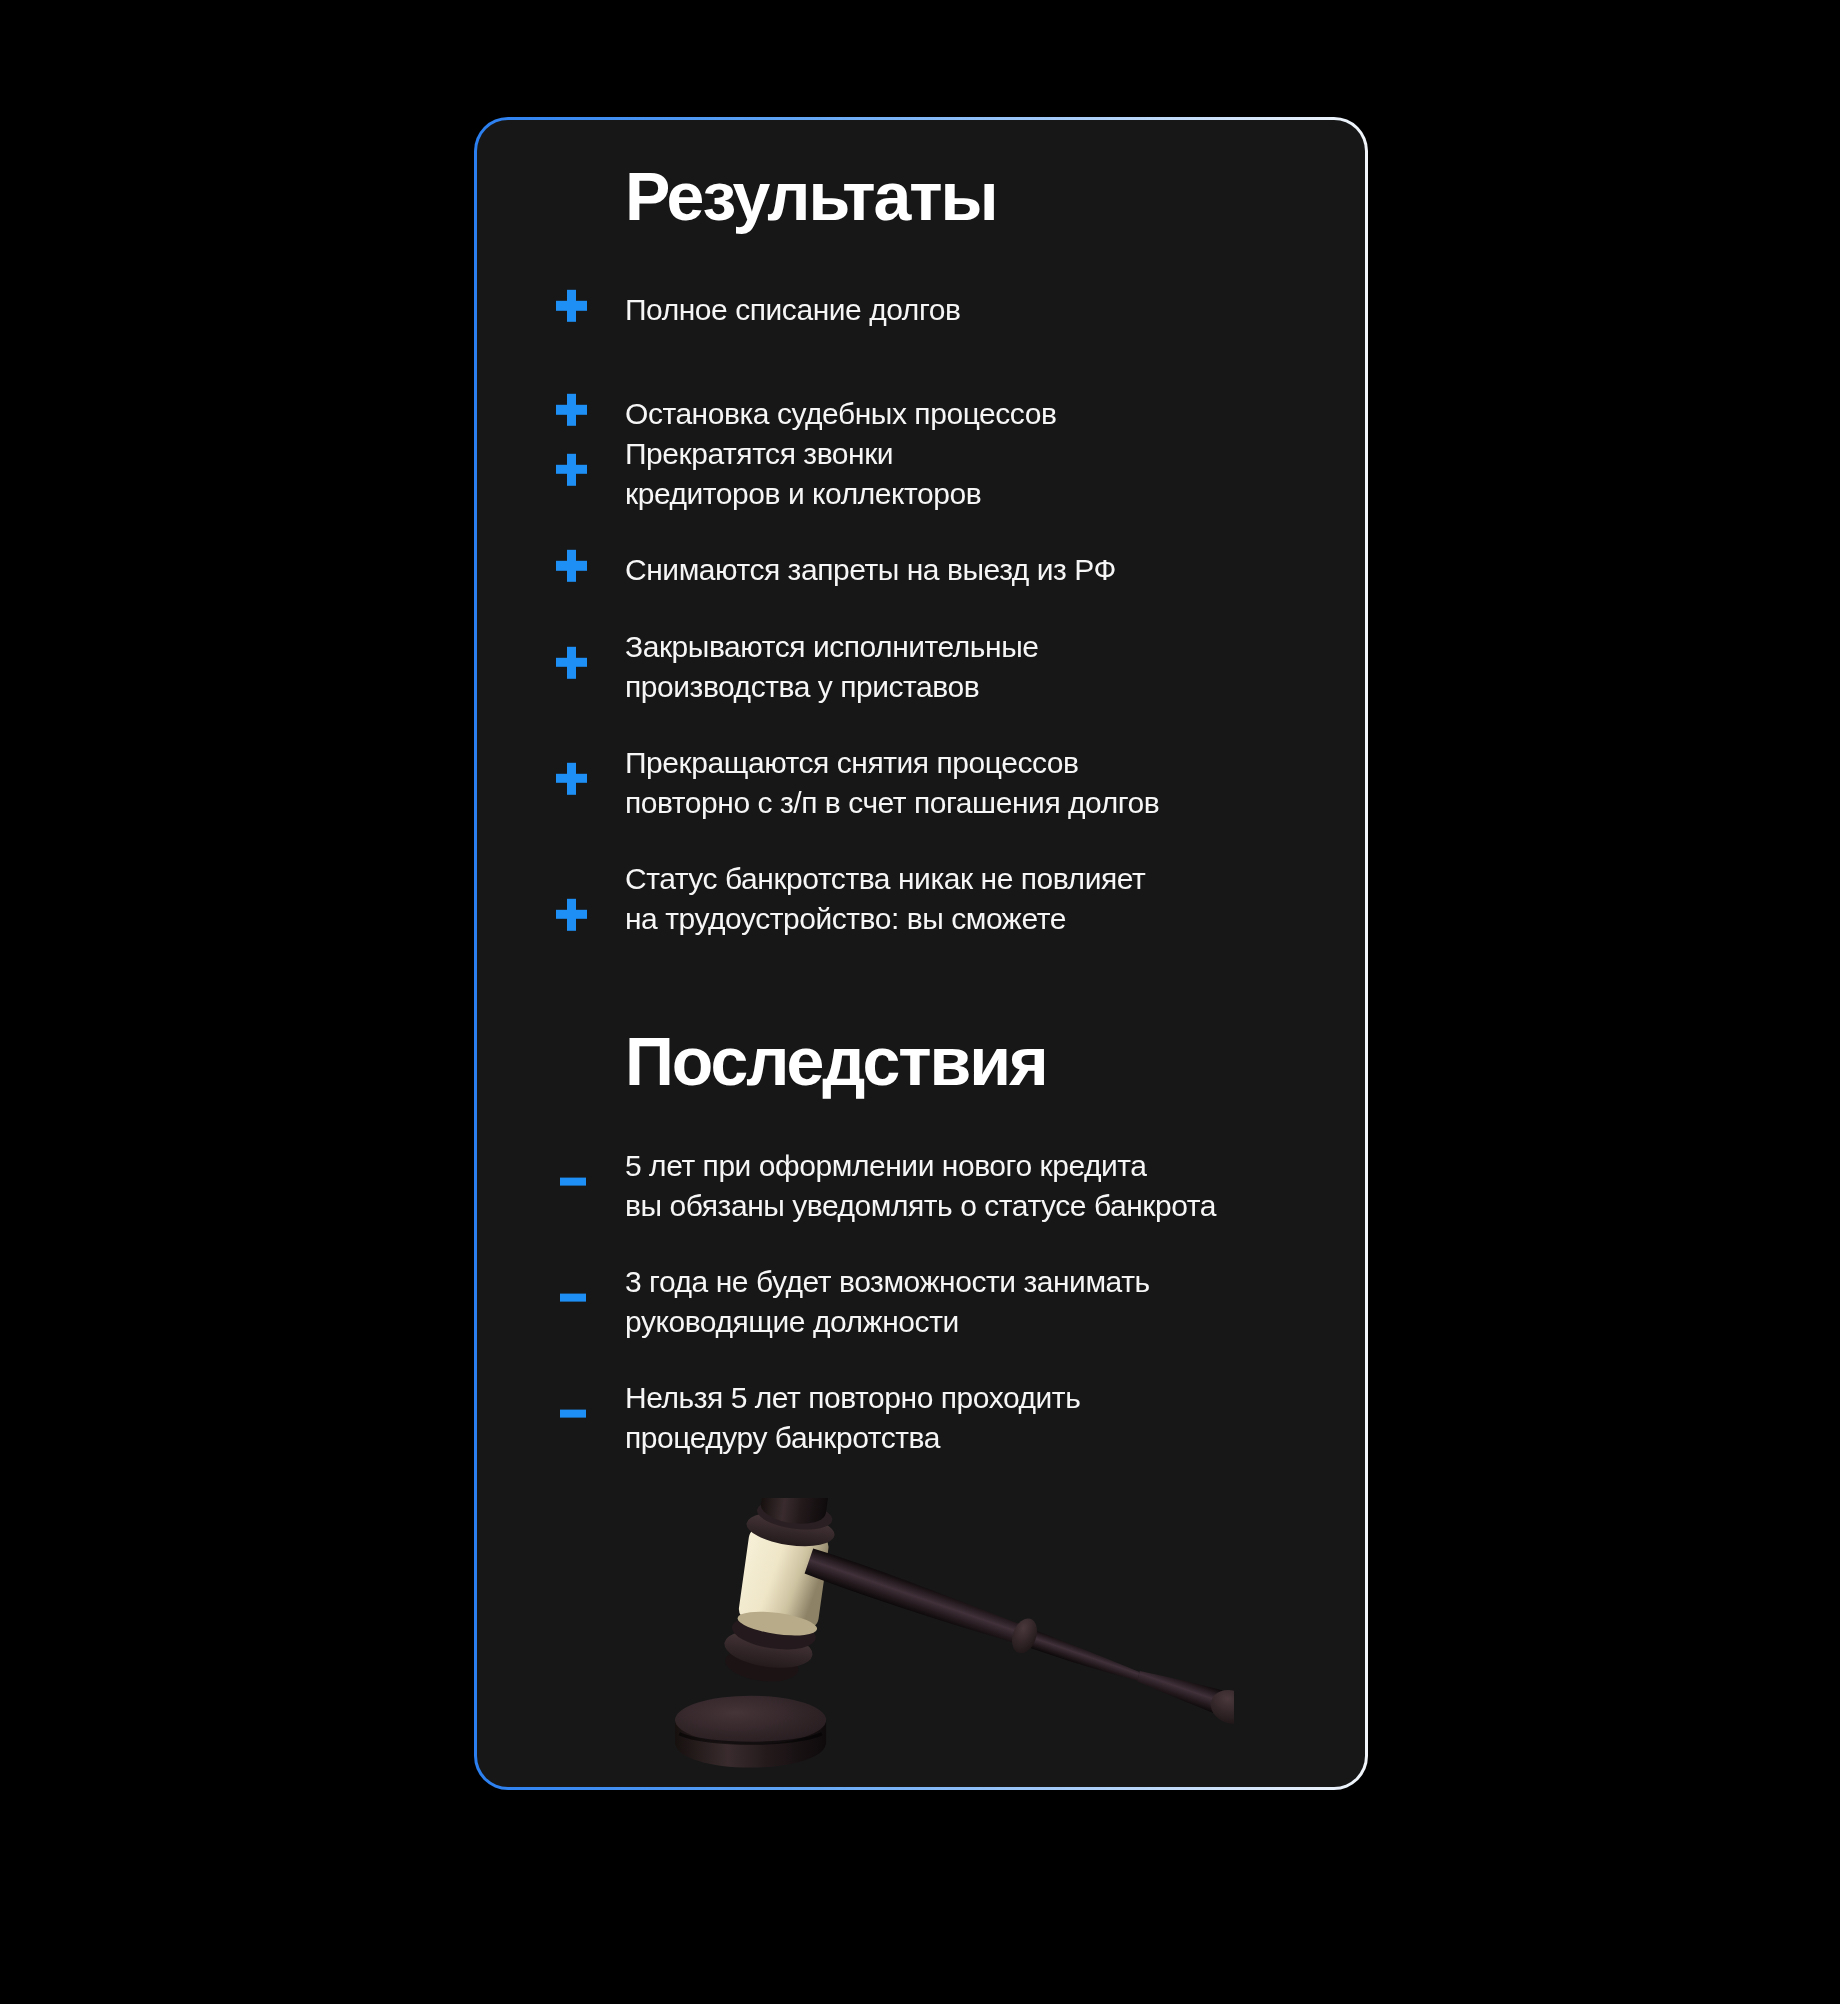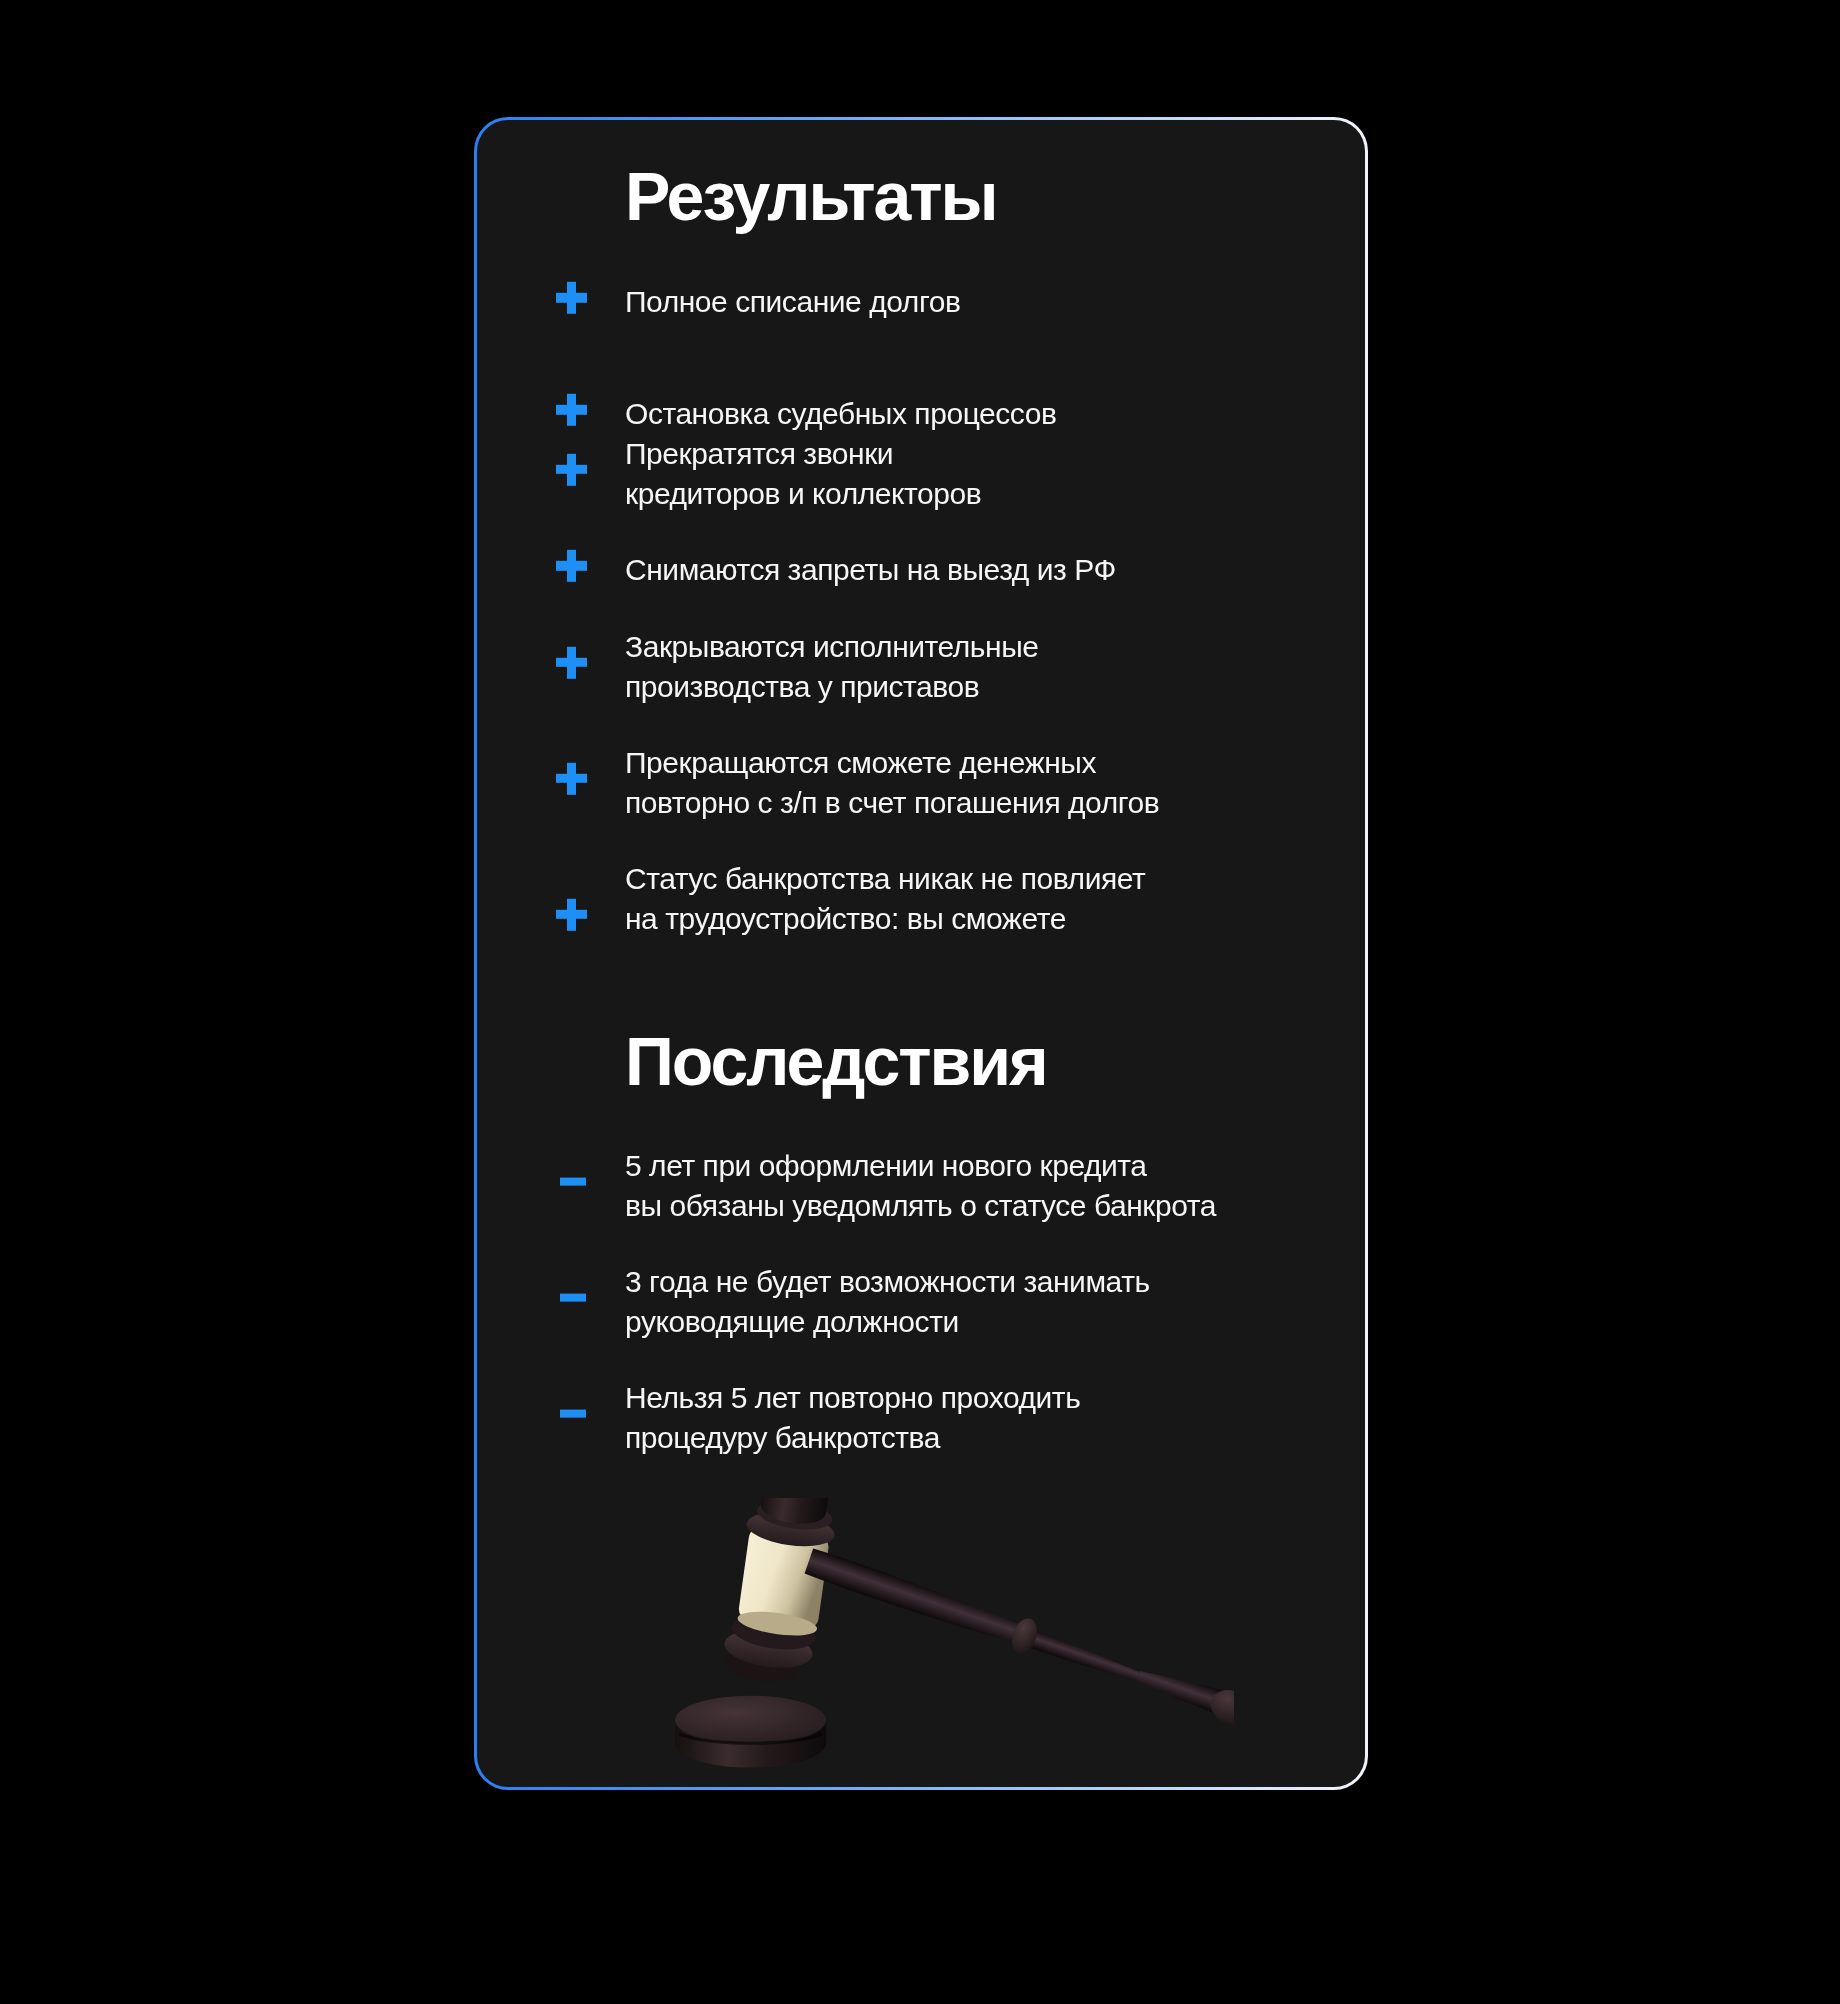--- a/index.html
+++ b/index.html
@@ -72,21 +72,21 @@
     left: 10.6px; top: 0; width: 9.5px; height: 32px;
   }
   .minus-icon {
     position: absolute;
     left: 3.7px; top: 50%;
     transform: translateY(-50%) translateY(-4.2px);
     width: 26.4px; height: 8.4px;
     background: #1E90F5;
   }
   
-  .r0 { top: 162px;  height: 40px; }
+  .r0 { top: 170px;  height: 40px; }
   .r1 { top: 238px;  height: 40px; margin-top: 36px; }
   .r2 { top: 314px;  height: 79px; }
   .r3 { top: 430px;  height: 40px; }
   .r4 { top: 507px;  height: 79px; }
   .r5 { top: 623px; height: 79px; }
   .r6 { top: 739px; height: 119px; }
   
   .c0 { top: 1026px; height: 79px; }
   .c1 { top: 1142px; height: 79px; }
   .c2 { top: 1258px; height: 79px; }
@@ -139,21 +139,21 @@
     <div class="item r3">
       <span class="icon-wrap"><span class="plus-icon"></span></span>
       <div class="lines">
         <div class="line">Снимаются запреты на выезд из РФ</div>
       </div>
     </div>
 
     <div class="item r5">
       <span class="icon-wrap"><span class="plus-icon"></span></span>
       <div class="lines">
-        <div class="line">Прекращаются сможете денежных</div>
+        <div class="line">Прекращаются снятия процессов</div>
         <div class="line">повторно с з/п в счет погашения долгов</div>
       </div>
     </div>
 
     <div class="item r6">
       <span class="icon-wrap"><span class="plus-icon"></span></span>
       <div class="lines">
         <div class="line">Статус банкротства никак не повлияет</div>
         <div class="line">на трудоустройство: вы сможете</div>
       </div>

